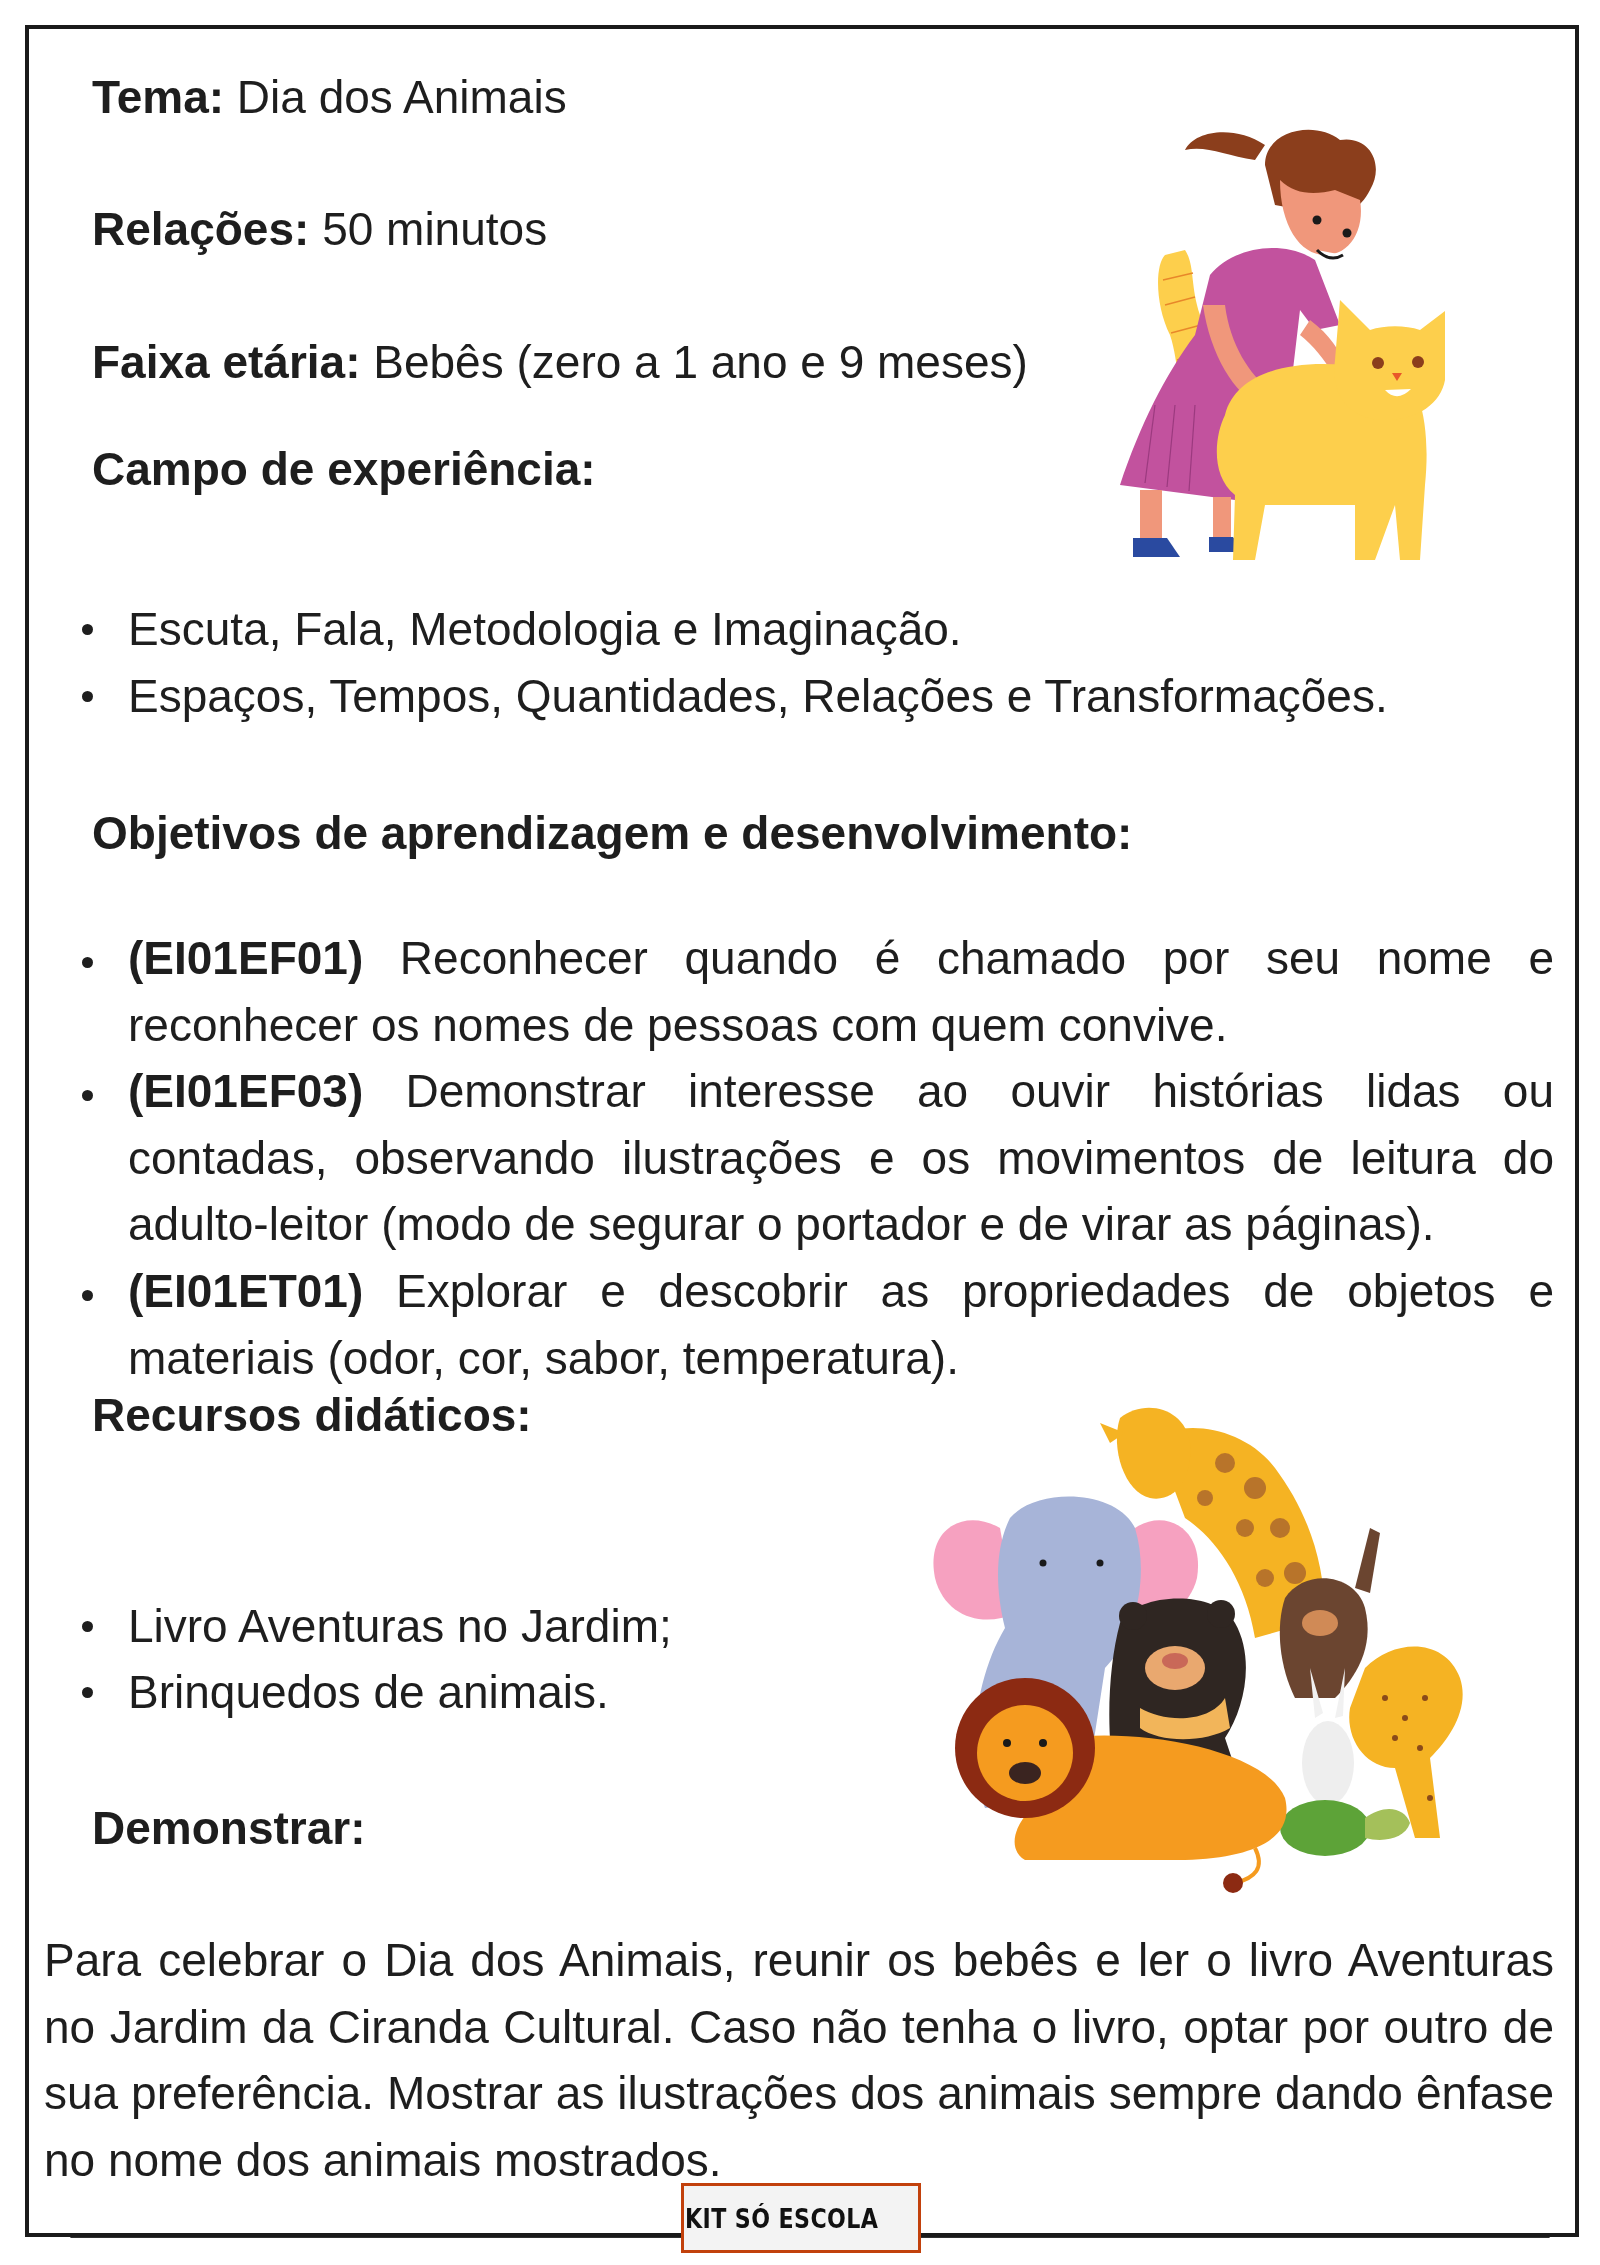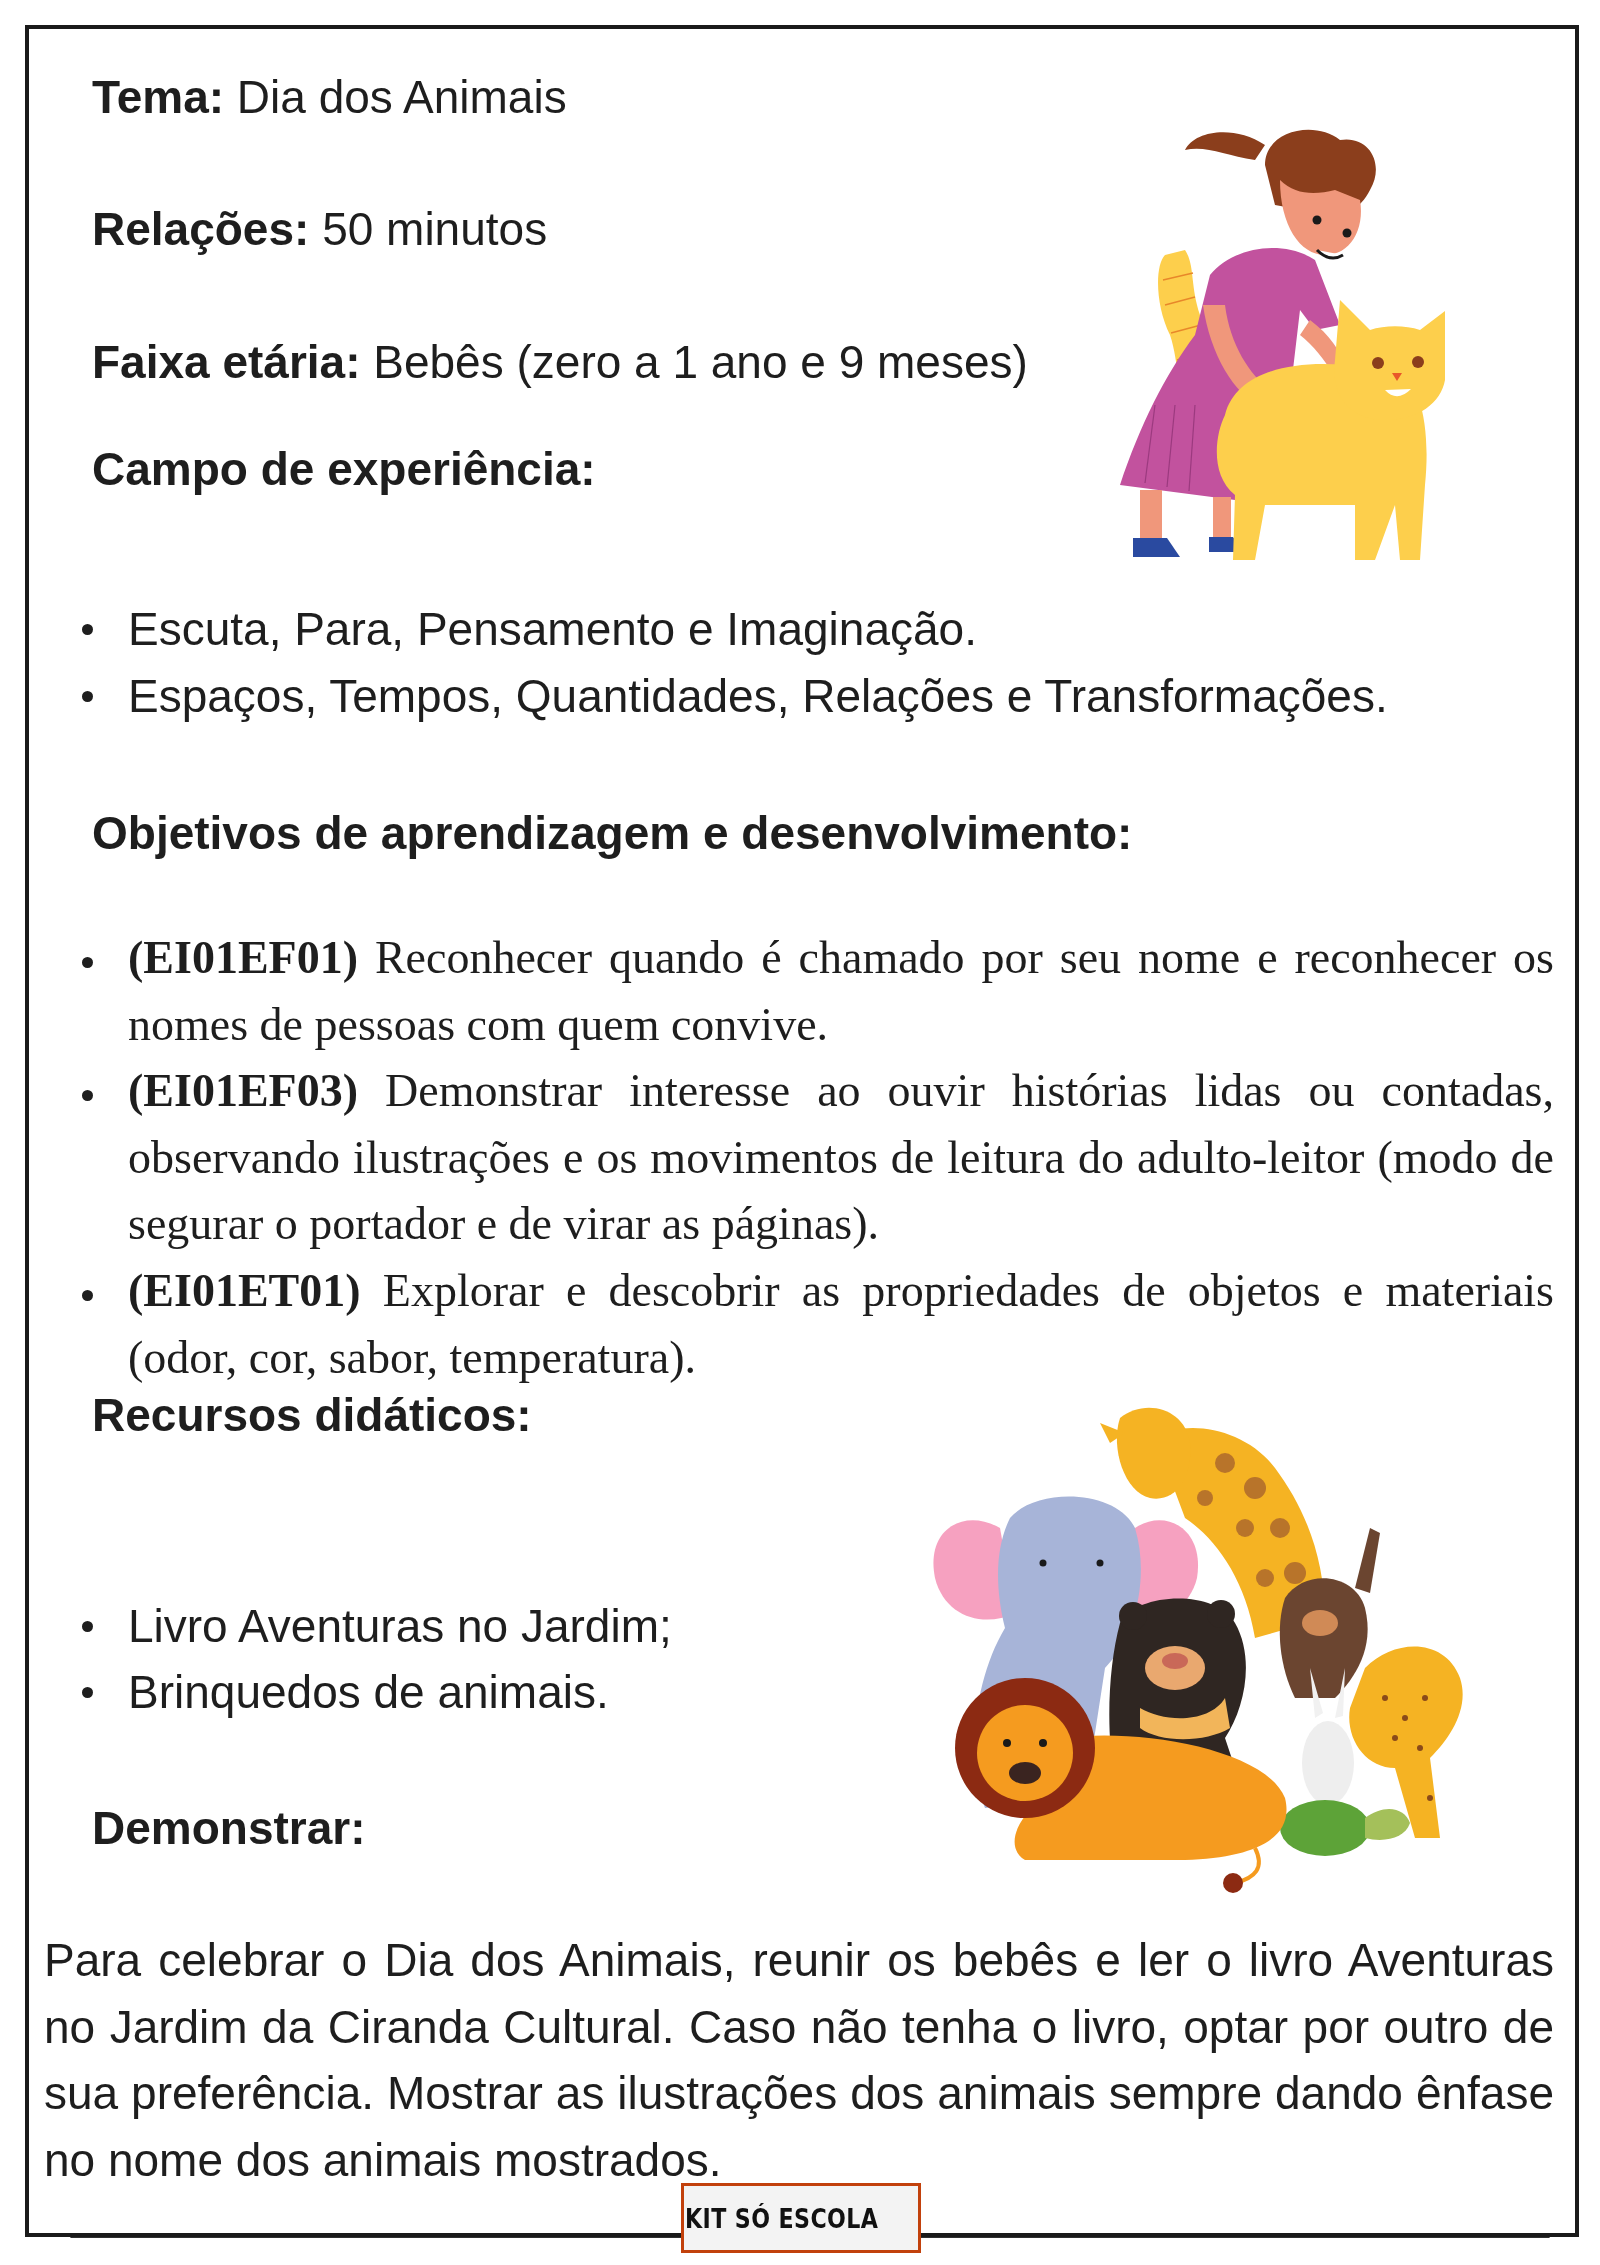--- a/index.html
+++ b/index.html
@@ -13,21 +13,21 @@
 
   .line { position: absolute; left: 44px; font-size: 46px; line-height: 1; white-space: nowrap; }
   .line b { font-weight: 700; margin-left: 48px; }
 
   .bullet-dot { position: absolute; left: 82px; width: 11px; height: 11px; border-radius: 50%;
                 background: #1e1e1e; }
   .btext { position: absolute; left: 128px; font-size: 46px; line-height: 1; white-space: nowrap; }
 
   .para { position: absolute; font-size: 46px; line-height: 66.5px; text-align: justify;
           text-align-last: left; }
-  .obj { left: 128px; width: 1426px; font-family: Liberation Serif, serif; }
+  .obj { left: 128px; width: 1426px; }
   .obj b { font-weight: 700; }
   .method { left: 44px; width: 1510px; }
 
   .illus { position: absolute; }
   .logo { position: absolute; left: 681px; top: 2183px; width: 234px; height: 64px;
           border: 3px solid #c2410c; background: #f3f3f3; display: flex; align-items: center;
           justify-content: center; gap: 4px; }
   .logo-text { font-family: "DejaVu Sans", sans-serif; font-weight: 900; font-size: 27px;
                letter-spacing: 0.5px; color: #111; transform: scaleX(0.82); transform-origin: left center;
                white-space: nowrap; }
@@ -48,21 +48,21 @@
 </div>
 <div class="line" style="top:339px">
   <b>Faixa etária:</b>
   <span>Bebês (zero a 1 ano e 9 meses)</span>
 </div>
 
 <div class="line" style="top:446px">
   <b>Campo de experiência:</b>
 </div>
 <span class="bullet-dot" style="top:624px"></span>
-<div class="btext" style="top:606px">Escuta, Para, Pensamento e Imaginação.</div>
+<div class="btext" style="top:606px">Escuta, Fala, Metodologia e Imaginação.</div>
 <span class="bullet-dot" style="top:691px"></span>
 <div class="btext" style="top:673px">Espaços, Tempos, Quantidades, Relações e Transformações.</div>
 
 <div class="line" style="top:810px">
   <b>Objetivos de aprendizagem e desenvolvimento:</b>
 </div>
 
 <span class="bullet-dot" style="top:957px"></span>
 <div class="para obj" style="top:925px">
   <b>(EI01EF01)</b>

